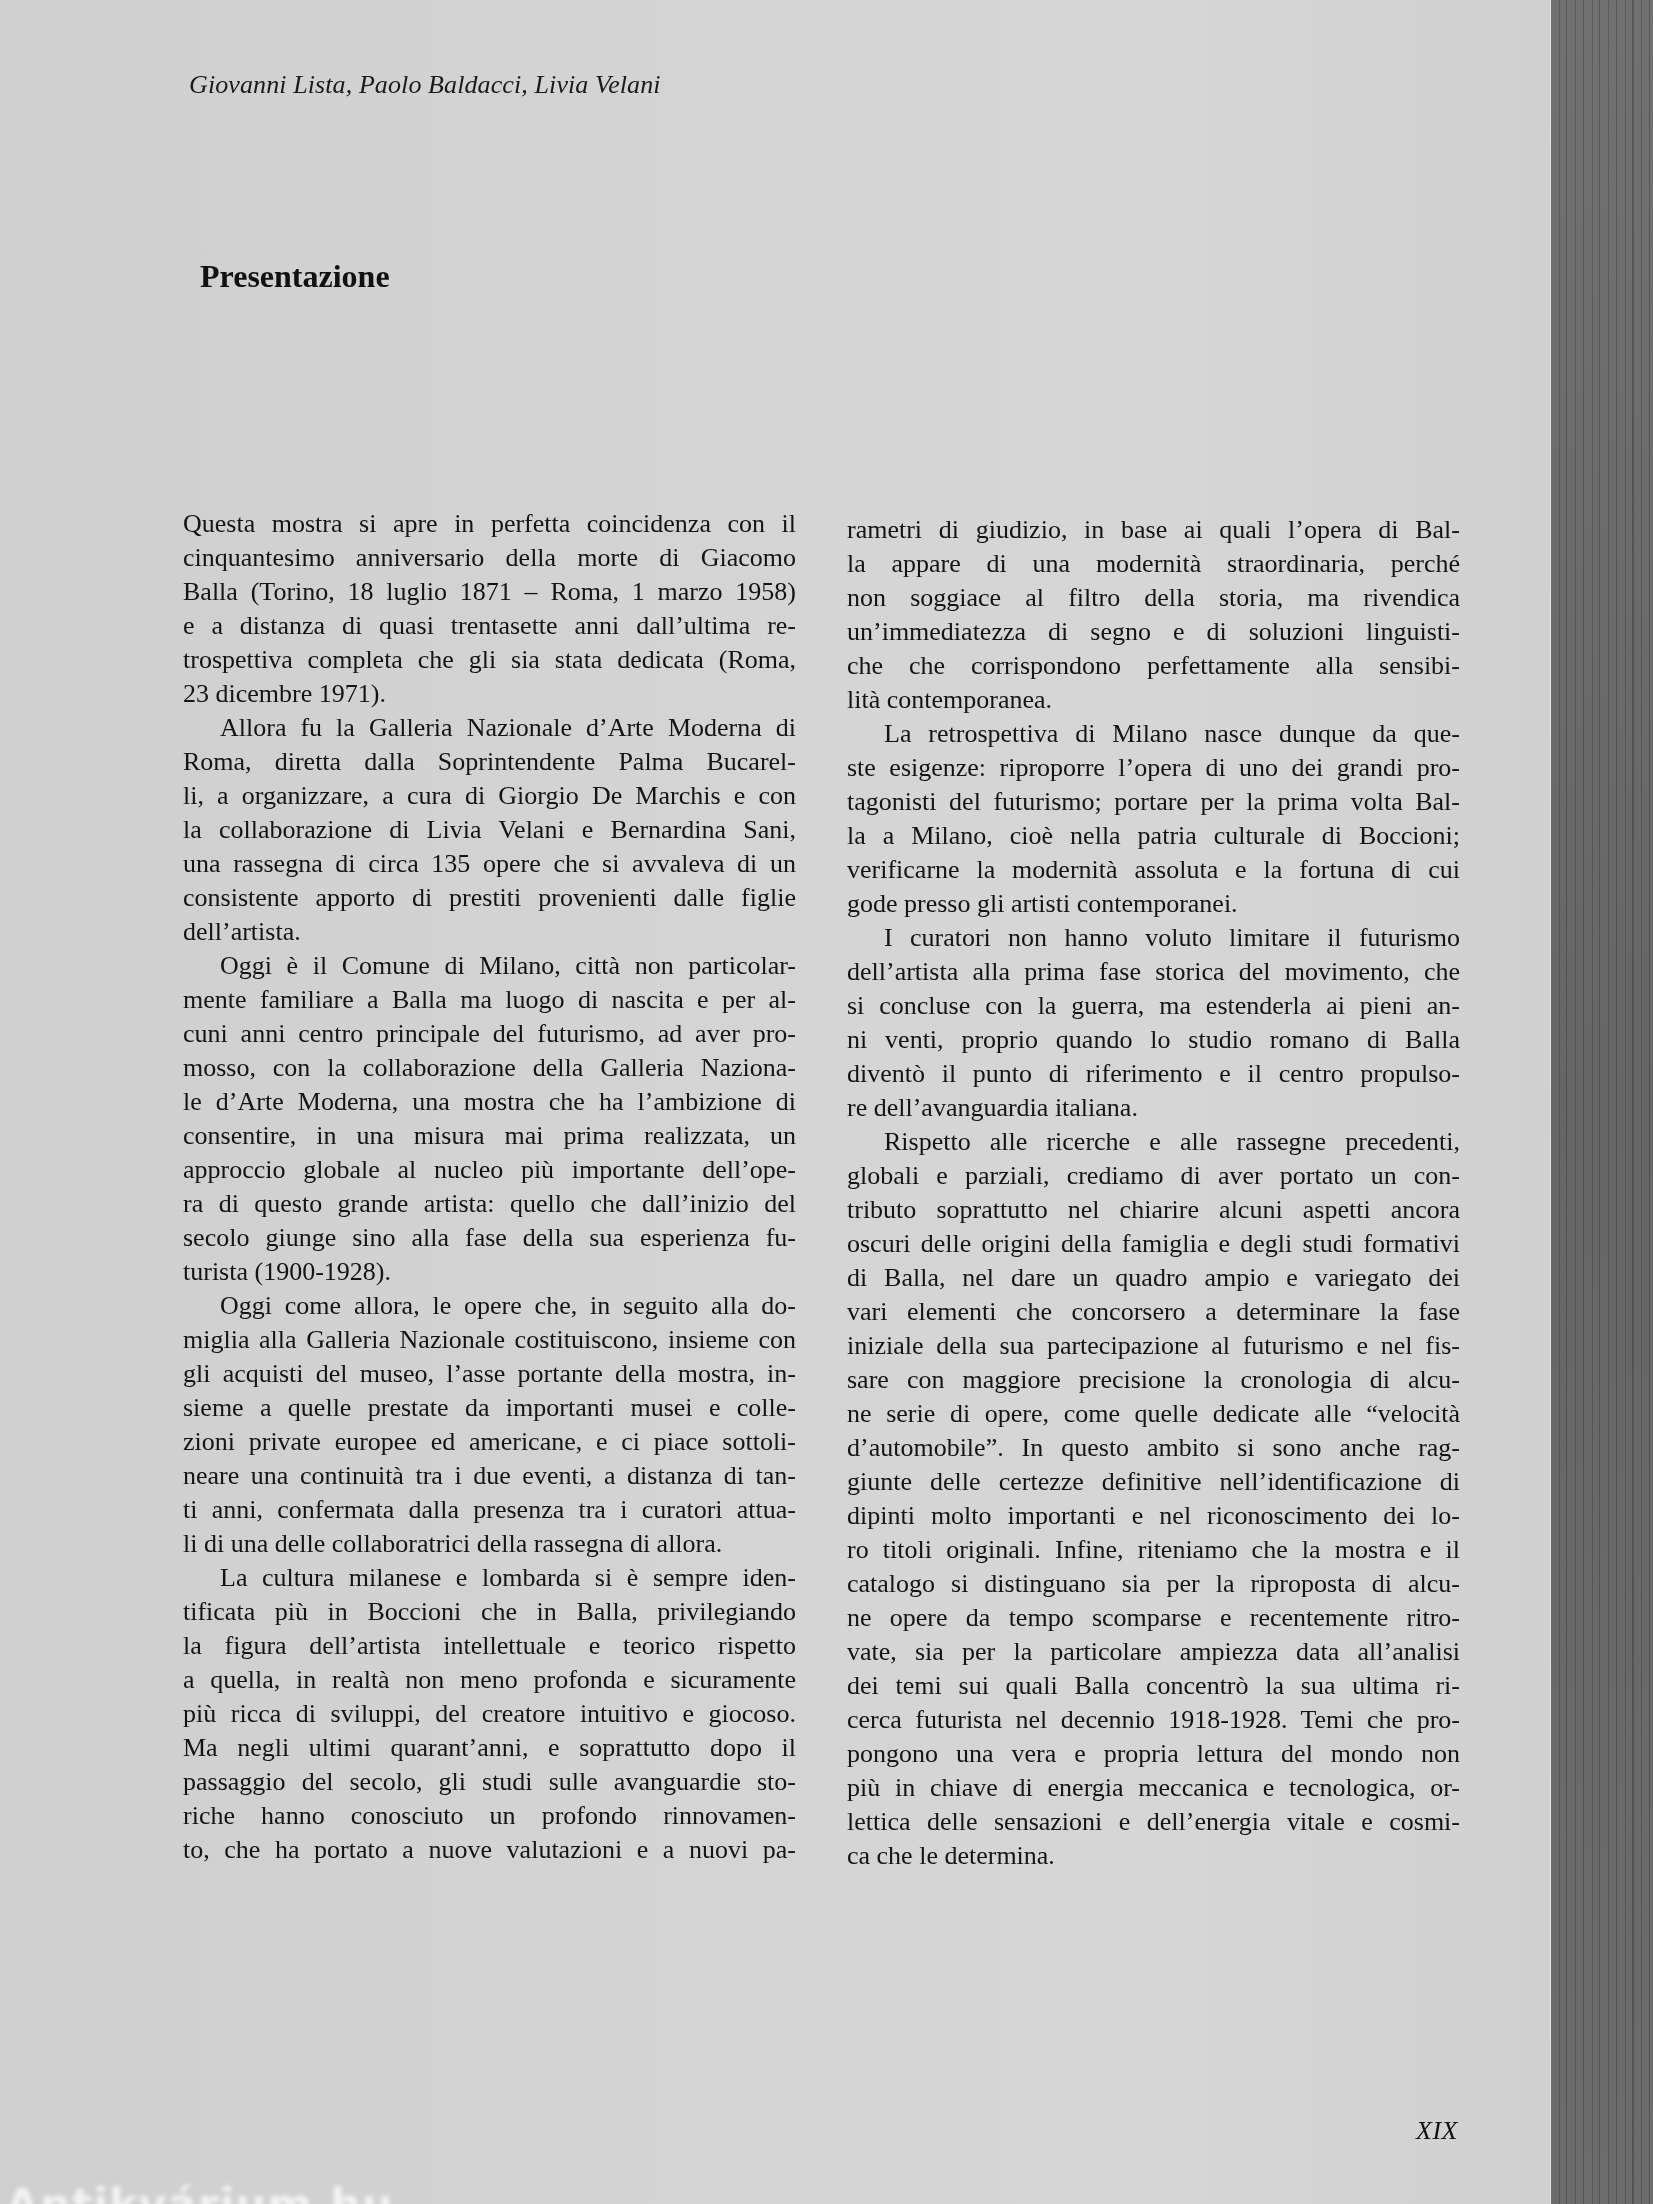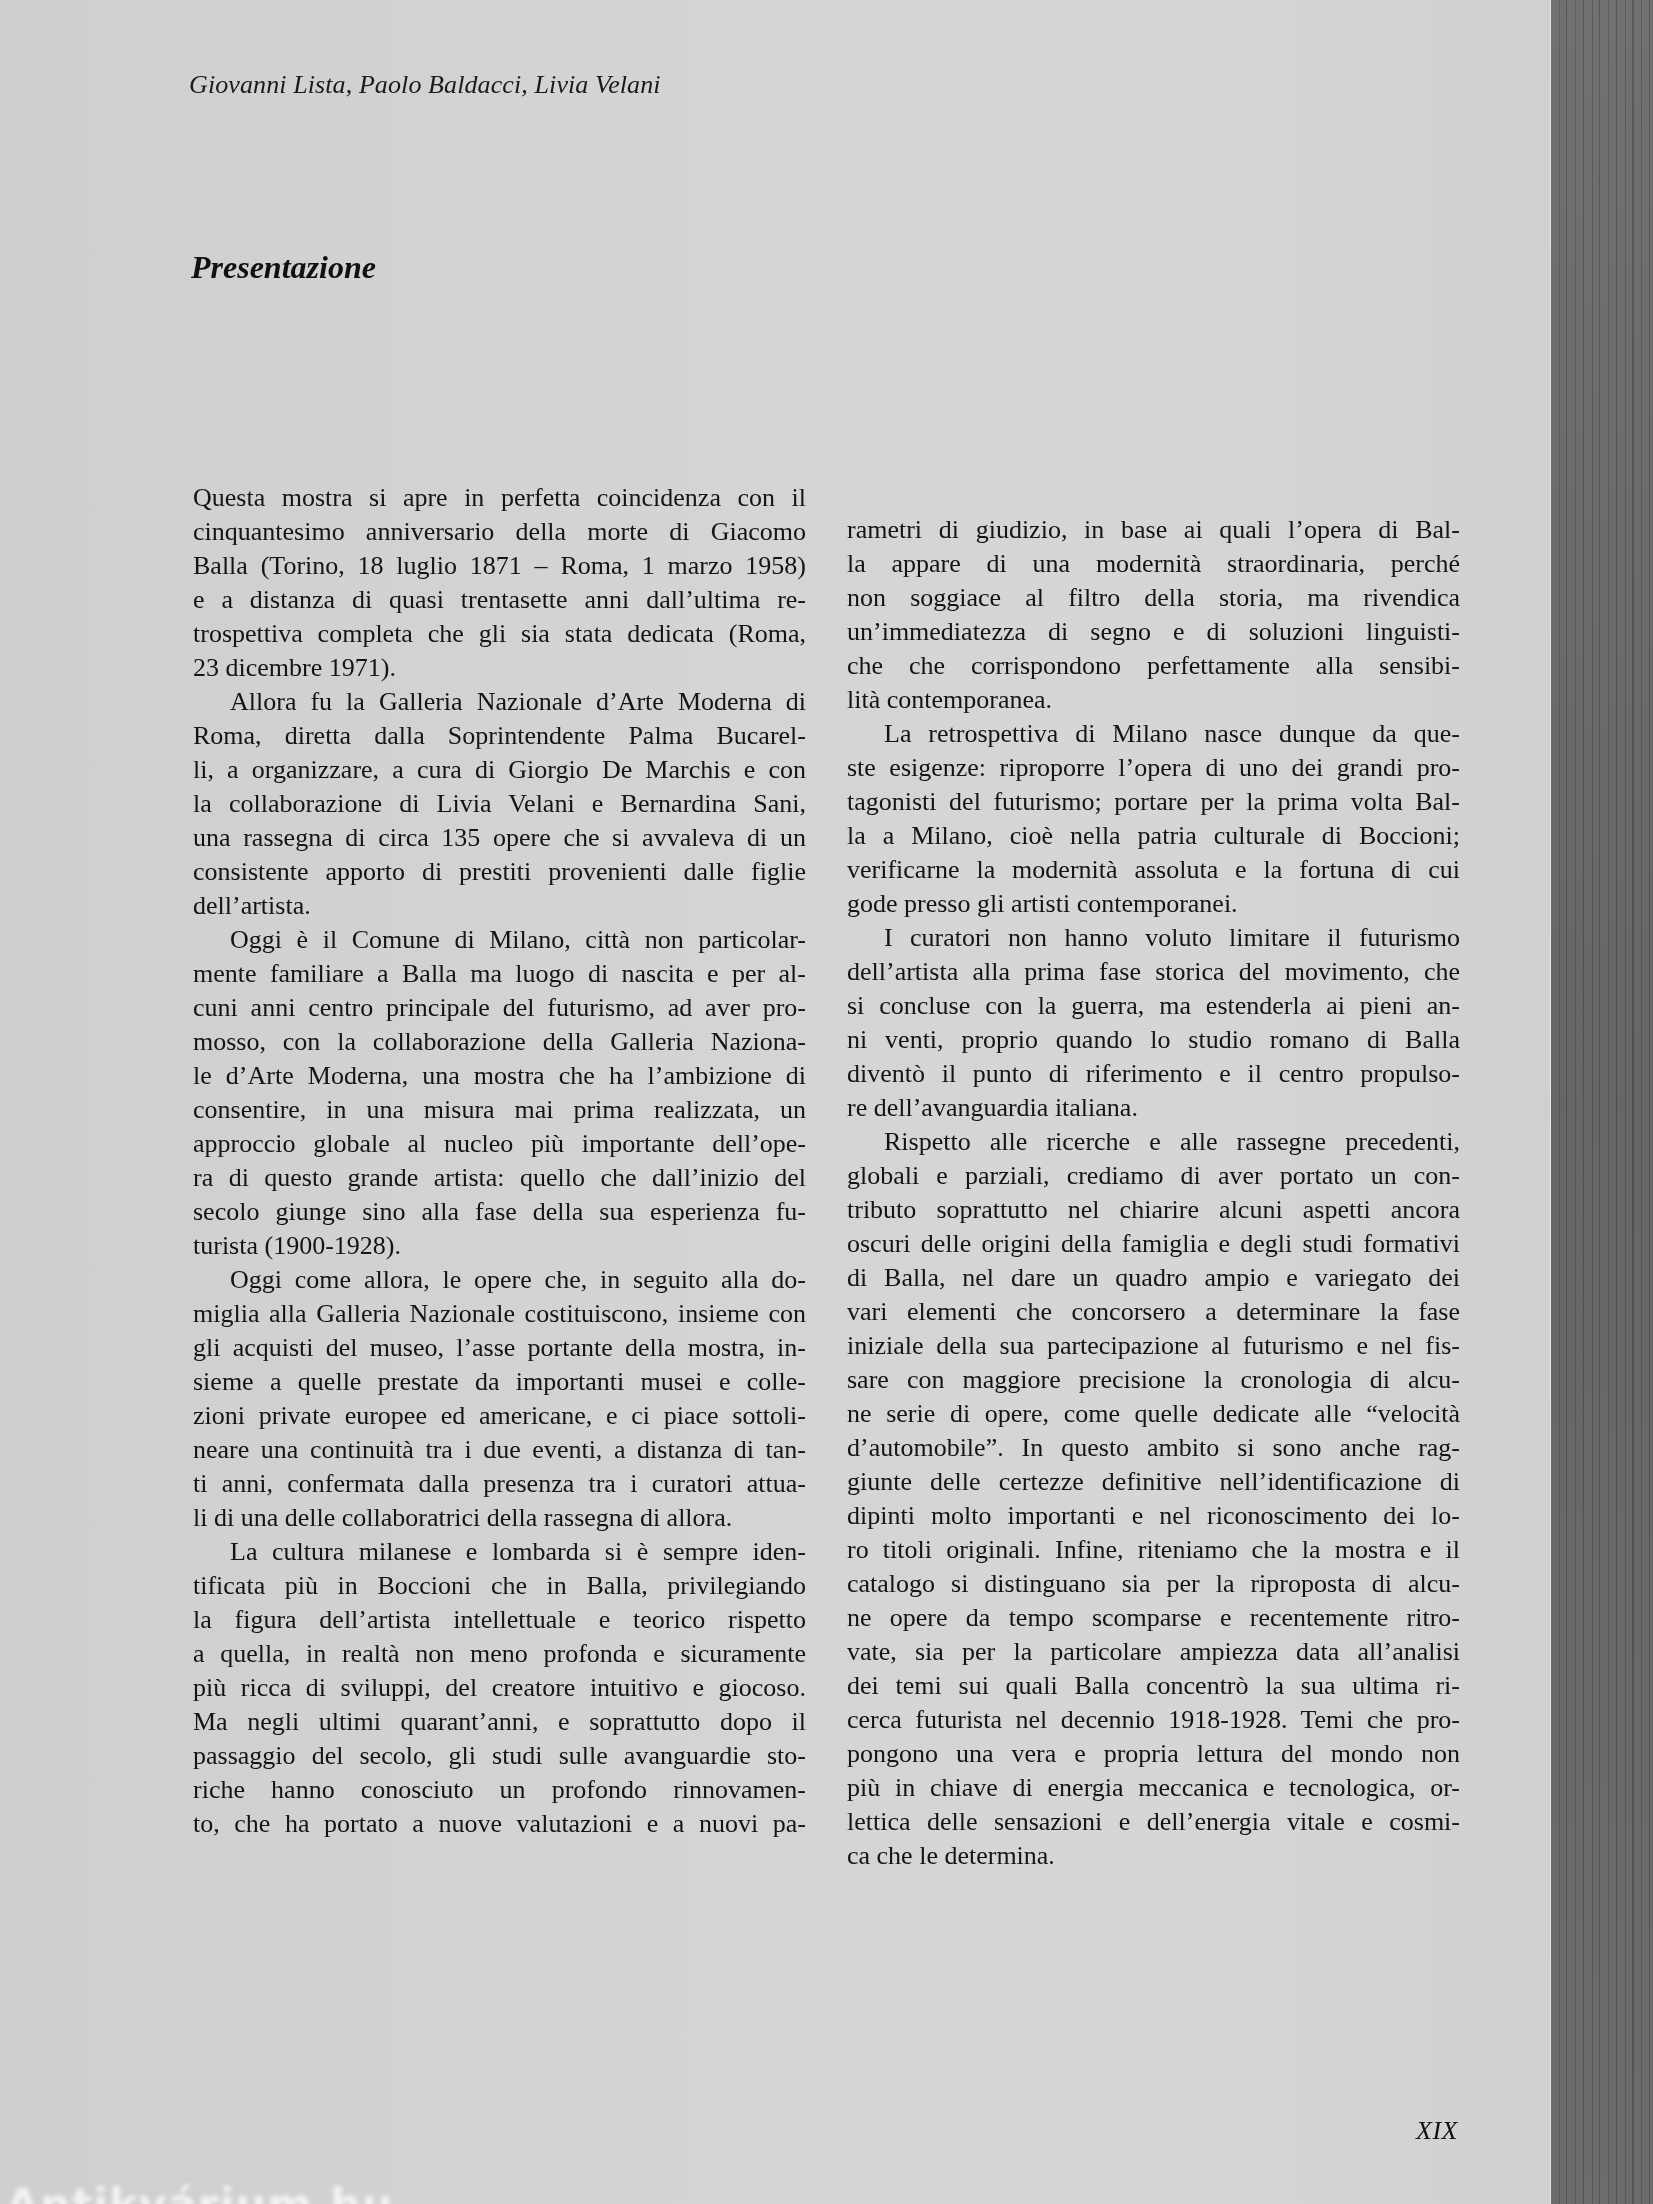--- a/index.html
+++ b/index.html
@@ -58,21 +58,21 @@
       white-space: nowrap;
     }
     .column {
       position: absolute;
       top: 481px;
       width: 613px;
       font-size: 26px;
       line-height: 34px;
       text-align: justify;
     }
-    .col-left { left: 193px; }
+    .col-left { left: 183px; margin-top: 26px; }
     .col-right { left: 847px; margin-top: 32px; }
     .line {
       display: block;
       text-align: justify;
       text-align-last: justify;
       white-space: nowrap;
       height: 34px;
       overflow: visible;
     }
     .line.last {
@@ -110,21 +110,21 @@
       letter-spacing: 1px;
     }
   </style>
 </head>
 <body>
 
 <div class="wood"></div>
 
 <div class="page">
   <div class="authors">Giovanni Lista, Paolo Baldacci, Livia Velani</div>
-  <h1 class="title" style="margin:4px;font-style:italic;">Presentazione</h1>
+  <h1 class="title" style="margin:13px;">Presentazione</h1>
 
   <div class="column col-left">
       <div class="para-block">
         <span class="line"><span class="line-inner">Questa mostra si apre in perfetta coincidenza con il</span></span>
         <span class="line"><span class="line-inner">cinquantesimo anniversario della morte di Giacomo</span></span>
         <span class="line"><span class="line-inner">Balla (Torino, 18 luglio 1871 – Roma, 1 marzo 1958)</span></span>
         <span class="line"><span class="line-inner">e a distanza di quasi trentasette anni dall’ultima re-</span></span>
         <span class="line"><span class="line-inner">trospettiva completa che gli sia stata dedicata (Roma,</span></span>
         <span class="line last"><span class="line-inner">23 dicembre 1971).</span></span>
       </div>

